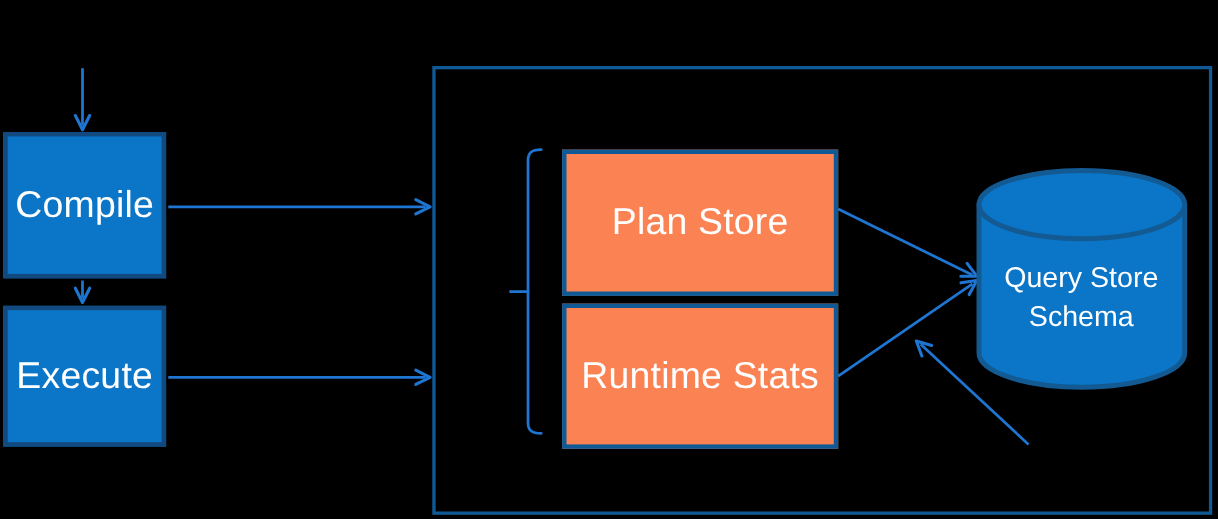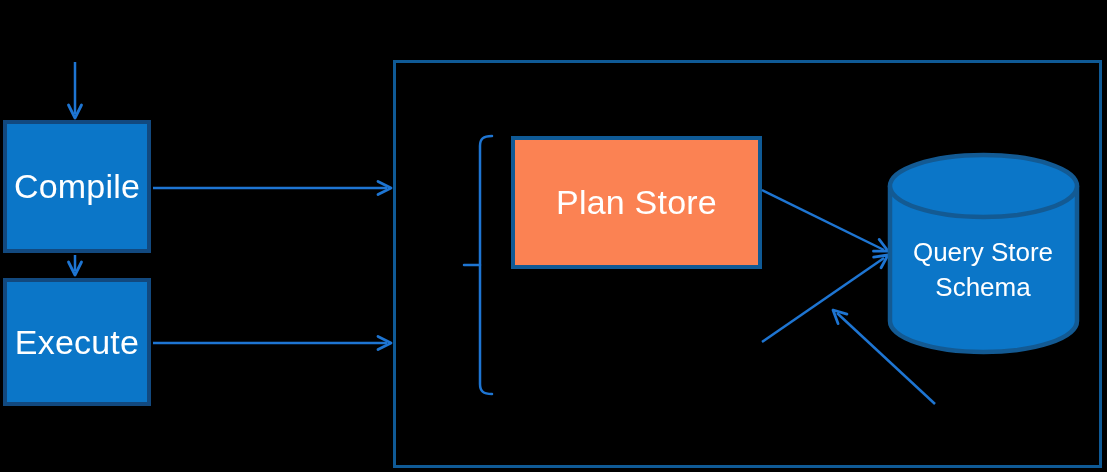--- a/index.html
+++ b/index.html
@@ -88,20 +88,23 @@
 
   <div class="node blue" id="node-compile">
     <span>Compile</span>
   </div>
   <div class="node blue" id="node-execute">
     <span>Execute</span>
   </div>
   <div class="node orange" id="node-plan">
     <span>Plan Store</span>
   </div>
+  <div class="node orange" id="node-runtime">
+    <span>Runtime Stats</span>
+  </div>
 
   <svg class="overlay" viewBox="0 0 1107 472">
 
     <g>
       <line class="arrow-line" x1="75" y1="62" x2="75" y2="114"></line>
       <g transform="translate(75,118) rotate(90)">
         <path class="arrow-head" d="M-13 -6.5 L0 0 L-13 6.5"></path>
       </g>
     </g>
 

